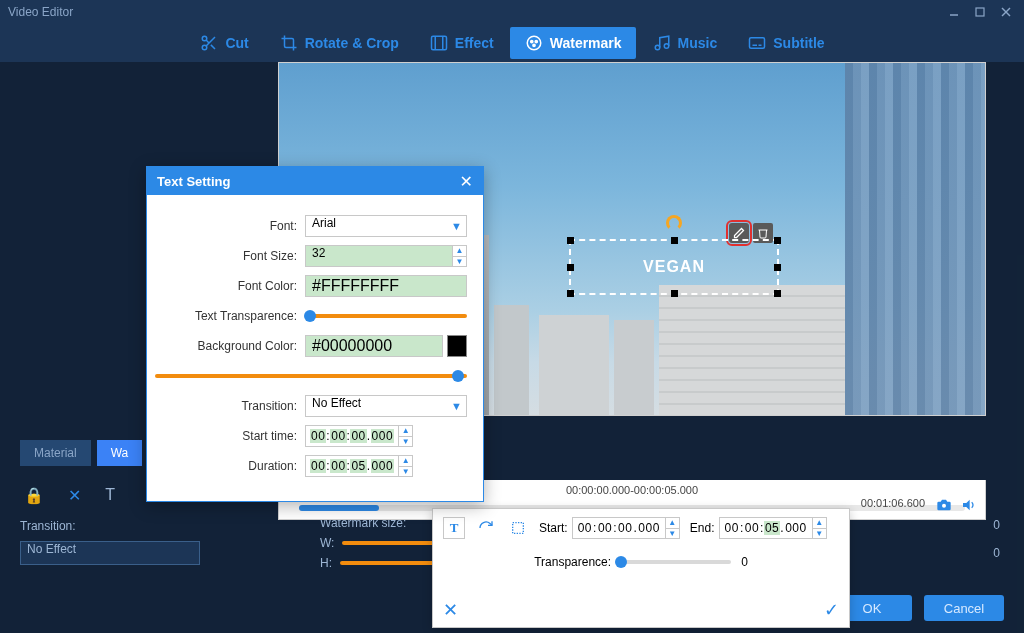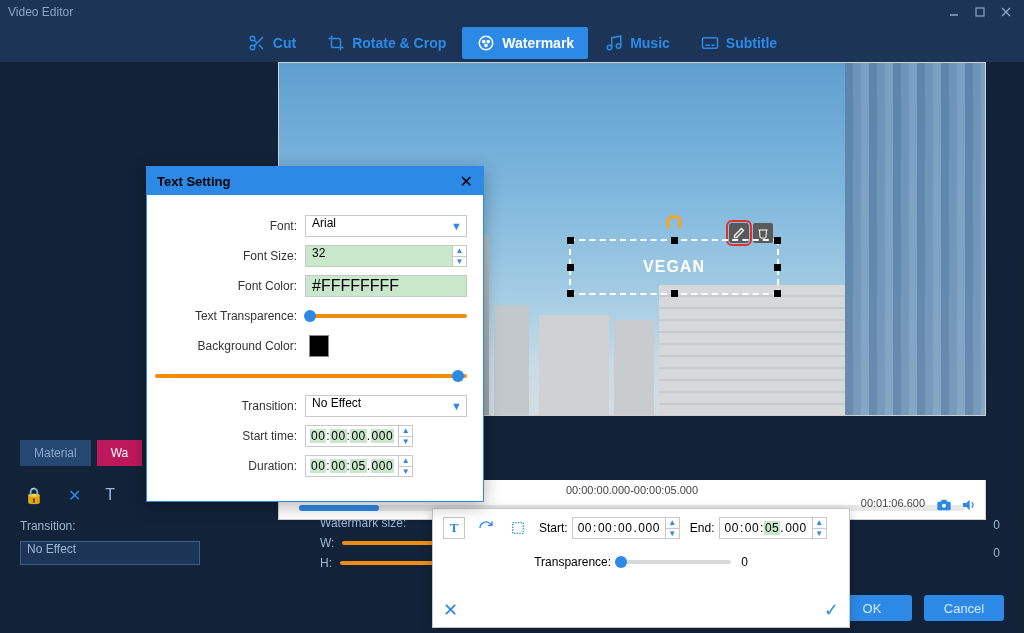--- a/index.html
+++ b/index.html
@@ -52,34 +52,34 @@
 .timeline-bar { position: absolute; top: 418px; left: 278px; width: 708px; height: 40px; background: #fff; border: 1px solid #d0d0d0; border-top:none; display:flex; align-items:center; padding: 0 10px; font-size: 11px; color:#444; }
 .tl-track { flex:1; height:6px; background:#e8e8e8; border-radius:3px; margin: 0 10px; position:relative; }
 .tl-fill { position:absolute; left:0; top:0; height:100%; width:12%; background:#2c89e6; border-radius:3px; }
 .tl-cam { width:22px; height:18px; display:flex; align-items:center; justify-content:center; color:#2c89e6; cursor:pointer; }
 .tl-vol { width:20px; height:18px; display:flex; align-items:center; justify-content:center; color:#2c89e6; cursor:pointer; }
 
 
 .bg-panel { position:absolute; left:20px; top: 378px; width: 400px; color:#9db6d4; font-size:12px; }
 .bg-tabs { display:flex; gap:6px; margin-bottom:20px; }
 .bg-tab { padding:6px 14px; background:#254872; color:#8aa5c7; }
-.bg-tab.on { background:#be185d; color:#fff; }
+.bg-tab.on { background:#3b82f6; color:#fff; }
 .bg-icons { display:flex; gap:24px; margin:8px 0 14px 4px; font-size:16px; }
 .bg-row { display:flex; align-items:center; gap:12px; margin:8px 0; }
 .bg-row .bl { width:90px; text-align:left; }
 .bg-select { width:180px; height:24px; border:1px solid #3a5f8a; background:#1c3556; }
 .bg-wm { position:absolute; left:320px; top:448px; width:360px; color:#9db6d4; font-size:12px; }
 .bg-wm .r { display:flex; align-items:center; gap:8px; margin:6px 0; }
 .bg-sl { width:120px; height:4px; background:#f28c0e; border-radius:2px; }
 .bg-buttons { position:absolute; right:20px; bottom:12px; display:flex; gap:12px; }
 .bg-btn { width:80px; height:26px; background:#2c89e6; color:#d6e9ff; display:flex; align-items:center; justify-content:center; font-size:13px; border-radius:3px; }
 
 
 .dlg { position:absolute; left:146px; top:104px; width:338px; background:#fff; border:1px solid #2c89e6; box-shadow:0 4px 16px rgba(0,0,0,0.3); }
-.dlg-title { height:28px; background:#2c89e6; color:#000000; display:flex; align-items:center; padding:0 10px; font-size:13px; font-weight:600; }
+.dlg-title { height:28px; background:#2c89e6; color:#ffffff; display:flex; align-items:center; padding:0 10px; font-size:13px; font-weight:600; }
 .dlg-title .x { margin-left:auto; cursor:pointer; font-size:16px; font-weight:400; }
 .dlg-body { padding:12px 16px 16px 8px; }
 .frow { display:flex; align-items:center; margin:8px 0; }
 .frow .lbl { width:150px; text-align:right; padding-right:8px; font-size:12px; color:#333; }
 .combo { flex:1; height:22px; border:1px solid #c8c8c8; display:flex; align-items:flex-start; padding:0 6px; font-size:12px; position:relative; cursor:pointer; }
 .combo .dd { position:absolute; right:4px; top:50%; transform:translateY(-50%); color:#2c89e6; font-size:11px; }
 .numbox { flex:1; display:flex; align-items:center; }
 .numbox .inp { flex:1; height:22px; border:1px solid #c8c8c8; background:#c9e7cb; padding:0 6px; font-size:12px; }
 .numbox .spin { width:14px; height:22px; border:1px solid #c8c8c8; border-left:none; display:flex; flex-direction:column; }
 .numbox .spin span { flex:1; display:flex; align-items:center; justify-content:center; font-size:8px; color:#2c89e6; cursor:pointer; }
@@ -151,20 +151,30 @@
   </div>
   <div class="tool">
     <span class="ticon">
         <svg width="18" height="18" viewBox="0 0 24 24" fill="none" stroke="#2c89e6" stroke-width="2">
           <path d="M6 2v14a2 2 0 0 0 2 2h14"></path>
           <path d="M18 22V8a2 2 0 0 0-2-2H2"></path>
         </svg>
       </span>
     <span>Rotate &amp; Crop</span>
   </div>
+  <div class="tool">
+    <span class="ticon">
+        <svg width="18" height="18" viewBox="0 0 24 24" fill="none" stroke="#2c89e6" stroke-width="2">
+          <rect x="2" y="3" width="20" height="18" rx="2"></rect>
+          <line x1="7" y1="3" x2="7" y2="21"></line>
+          <line x1="17" y1="3" x2="17" y2="21"></line>
+        </svg>
+      </span>
+    <span>Effect</span>
+  </div>
   <div class="tool active">
     <span class="ticon">
         <svg width="18" height="18" viewBox="0 0 24 24" fill="none" stroke="#fff" stroke-width="2">
           <circle cx="12" cy="12" r="9"></circle>
           <circle cx="9" cy="10" r="1.5" fill="#fff"></circle>
           <circle cx="15" cy="10" r="1.5" fill="#fff"></circle>
           <circle cx="12" cy="15" r="1.5" fill="#fff"></circle>
         </svg>
       </span>
     <span>Watermark</span>
@@ -379,20 +389,23 @@
       <div class="frow">
         <span class="lbl">Text Transparence:</span>
         <div class="slider-row">
             <div class="slider">
               <div class="thumb" style="left:3%"></div>
             </div>
           </div>
       </div>
       <div class="frow">
         <span class="lbl">Background Color:</span>
+        <div class="colorbox" style="flex:1">
+            <span>#00000000</span>
+          </div>
         <div class="swatch" style="background:#000"></div>
       </div>
       <div class="frow">
         <div class="slider-row">
             <div class="slider">
               <div class="thumb" style="left:97%"></div>
             </div>
           </div>
       </div>
       <div class="frow">

